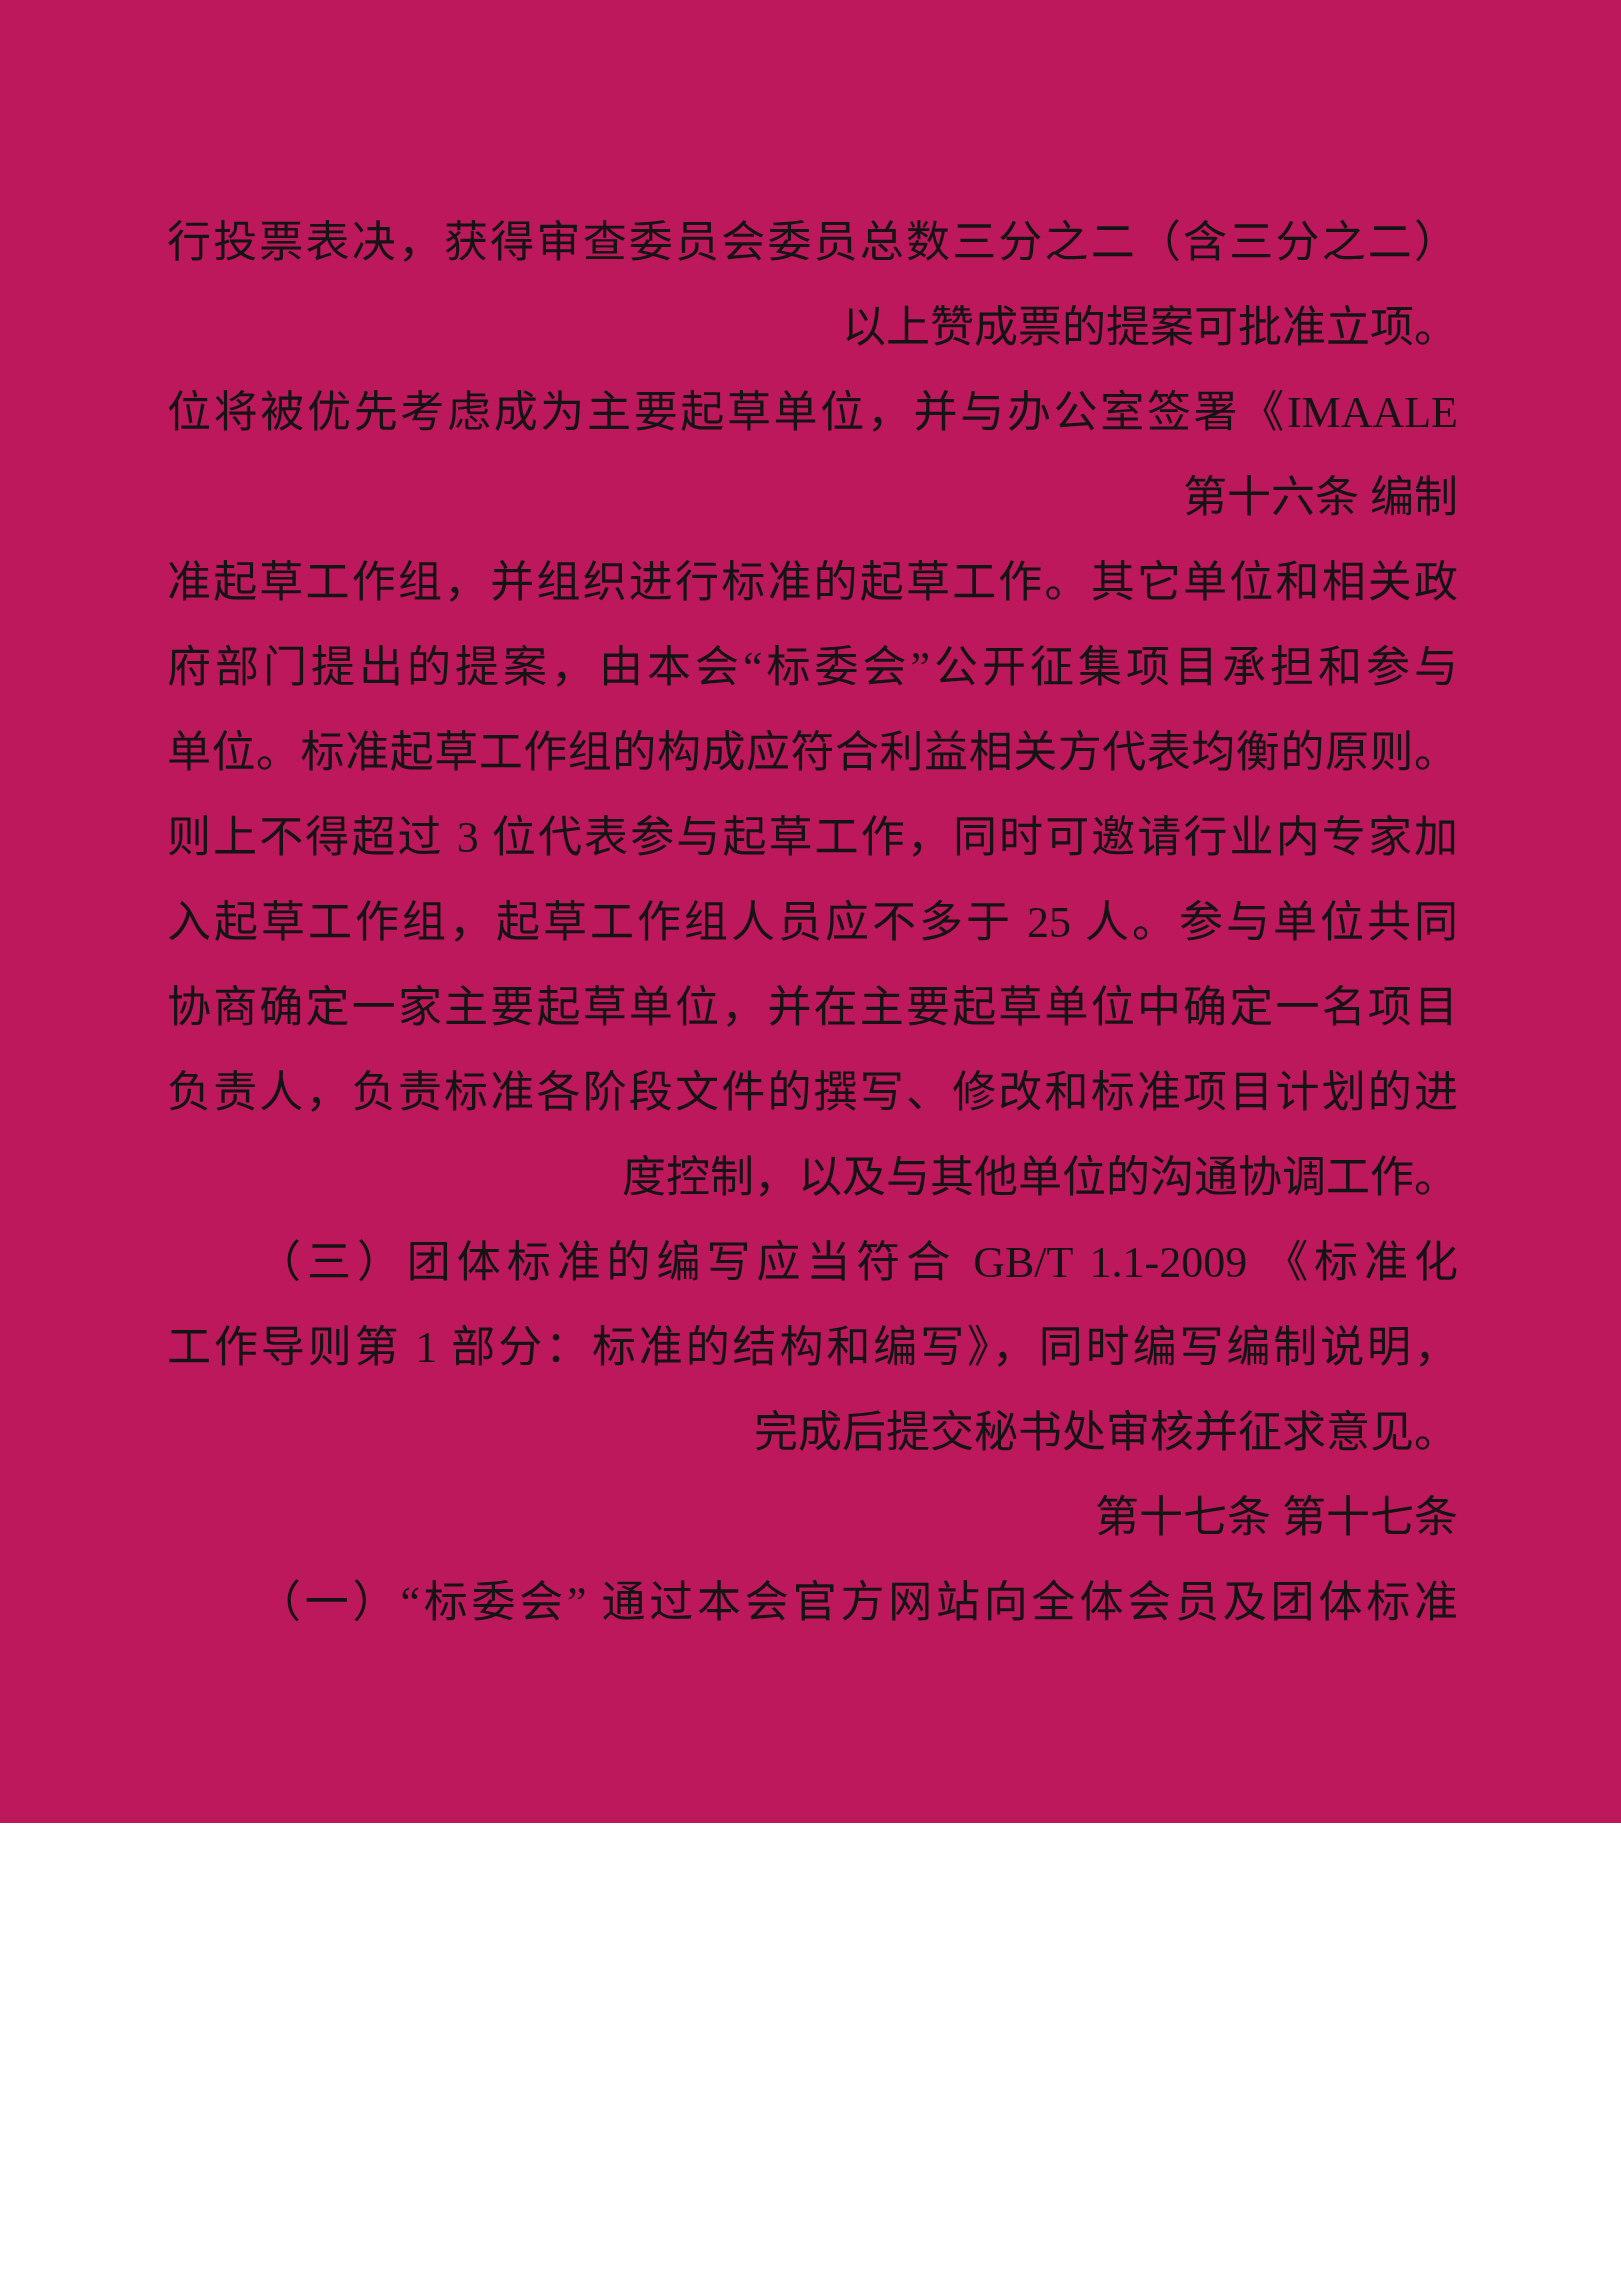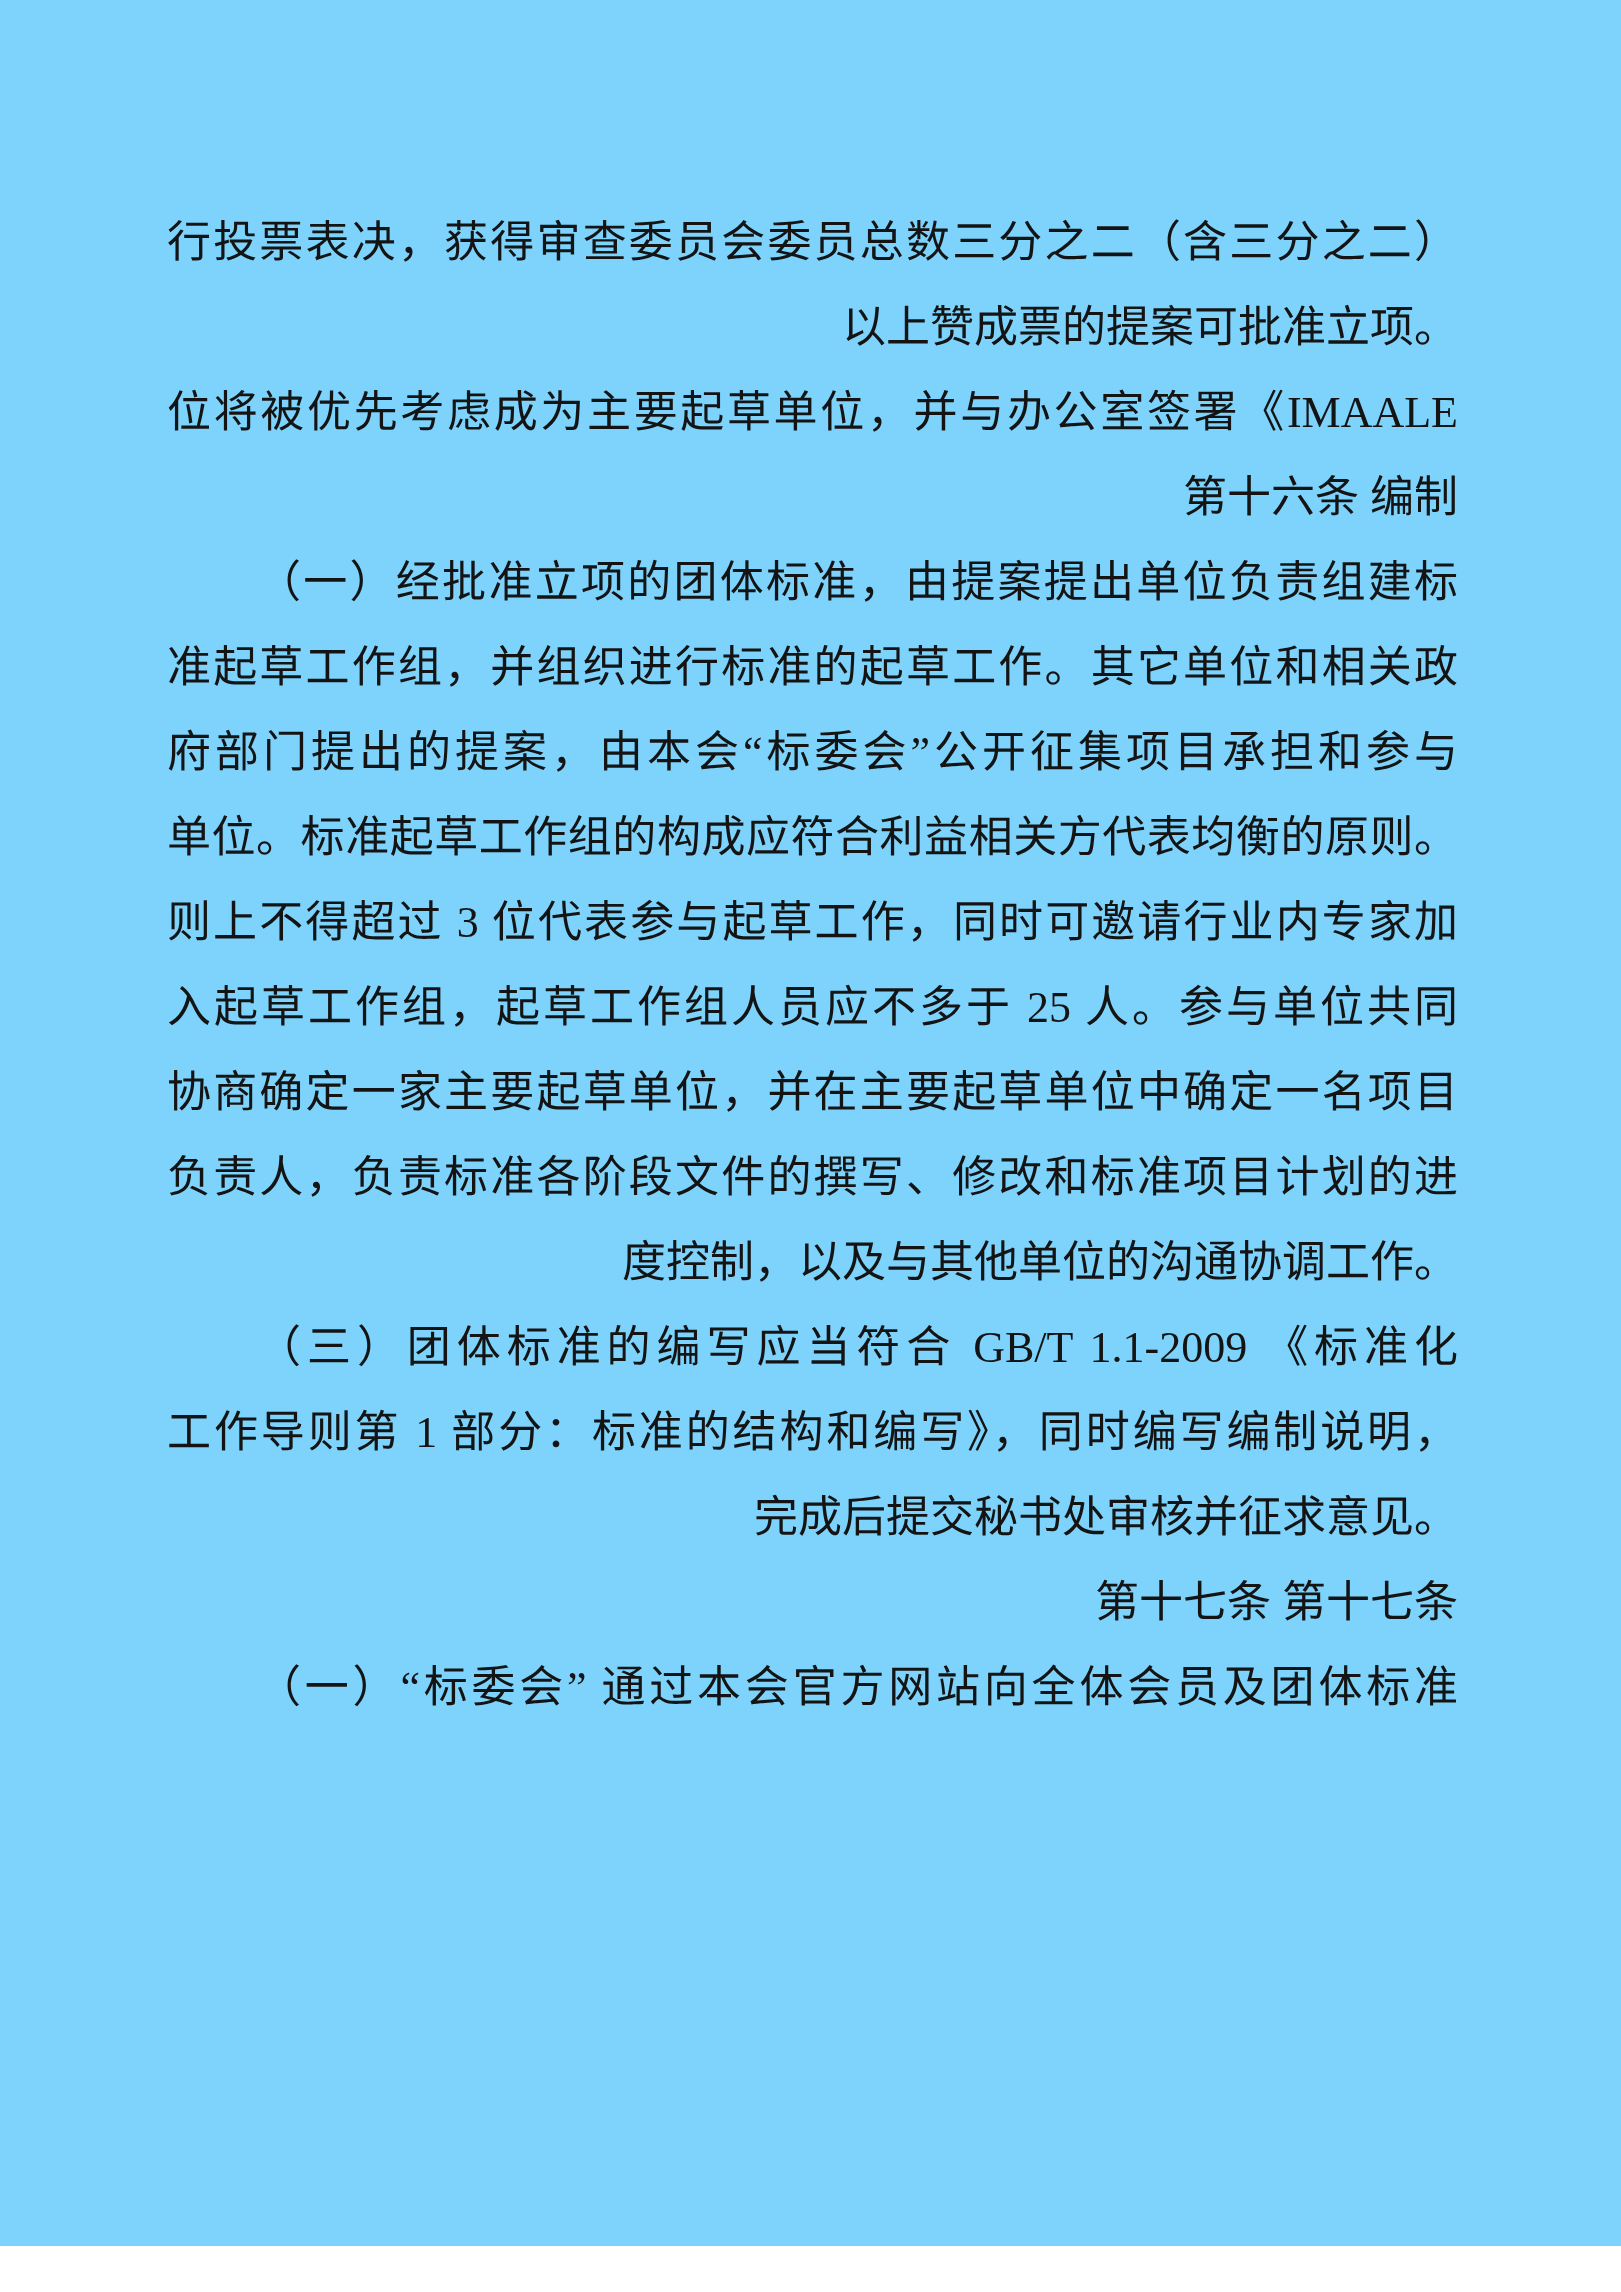--- a/index.html
+++ b/index.html
@@ -3,22 +3,22 @@
 <meta charset="utf-8">
 <style>
   html, body {
     margin: 0;
     padding: 0;
     background: #ffffff;
   }
   .page {
     position: relative;
     width: 1621px;
-    height: 2246px;
-    background: #7dd3fc;
+    height: 1823px;
+    background: #be185d;
     overflow: hidden;
   }
   .text-body {
     position: absolute;
     left: 167px;
     top: 200px;
     width: 1291px;
   }
   .line {
     font-family: "Liberation Serif", "DejaVu Serif", serif;
@@ -39,21 +39,20 @@
 </style>
 </head>
 <body>
 
 <div class="page">
   <div class="text-body" id="doc-body">
       <div class="line justify">行投票表决，获得审查委员会委员总数三分之二（含三分之二）</div>
       <div class="line">以上赞成票的提案可批准立项。</div>
       <div class="line justify">位将被优先考虑成为主要起草单位，并与办公室签署《IMAALE</div>
       <div class="line indent">第十六条 编制</div>
-      <div class="line indent justify">（一）经批准立项的团体标准，由提案提出单位负责组建标</div>
       <div class="line justify">准起草工作组，并组织进行标准的起草工作。其它单位和相关政</div>
       <div class="line justify">府部门提出的提案，由本会“标委会”公开征集项目承担和参与</div>
       <div class="line justify">单位。标准起草工作组的构成应符合利益相关方代表均衡的原则。</div>
       <div class="line justify">则上不得超过 3 位代表参与起草工作，同时可邀请行业内专家加</div>
       <div class="line justify">入起草工作组，起草工作组人员应不多于 25 人。参与单位共同</div>
       <div class="line justify">协商确定一家主要起草单位，并在主要起草单位中确定一名项目</div>
       <div class="line justify">负责人，负责标准各阶段文件的撰写、修改和标准项目计划的进</div>
       <div class="line">度控制，以及与其他单位的沟通协调工作。</div>
       <div class="line indent justify">（三）团体标准的编写应当符合 GB/T 1.1-2009 《标准化</div>
       <div class="line justify">工作导则第 1 部分：标准的结构和编写》，同时编写编制说明，</div>

